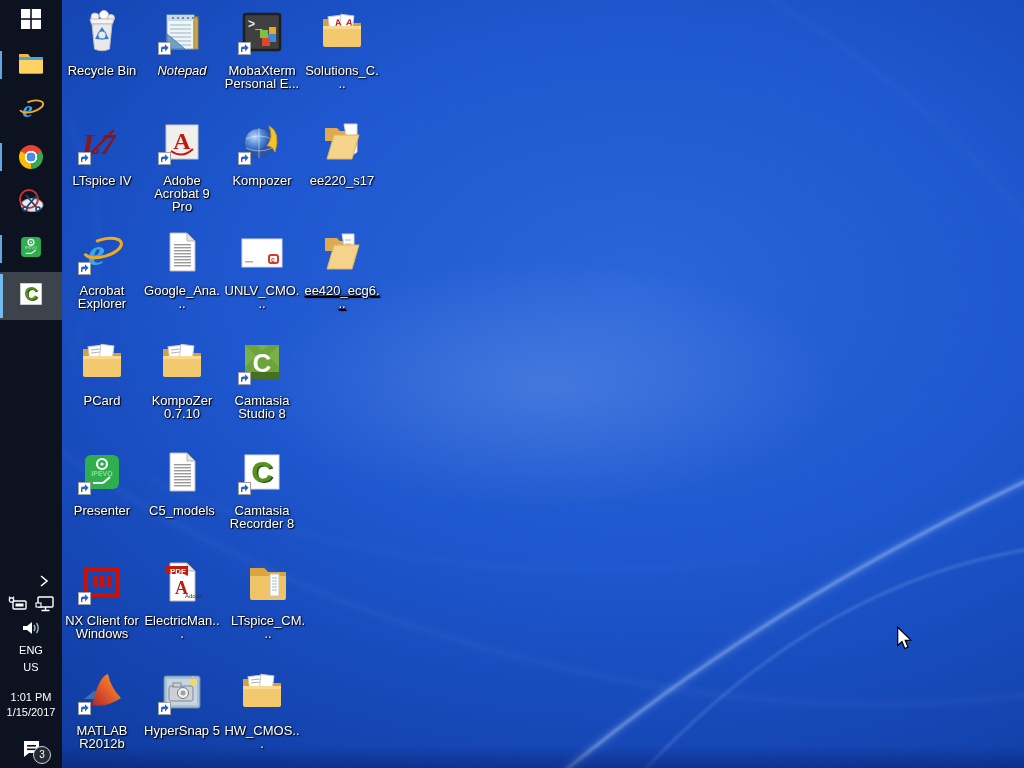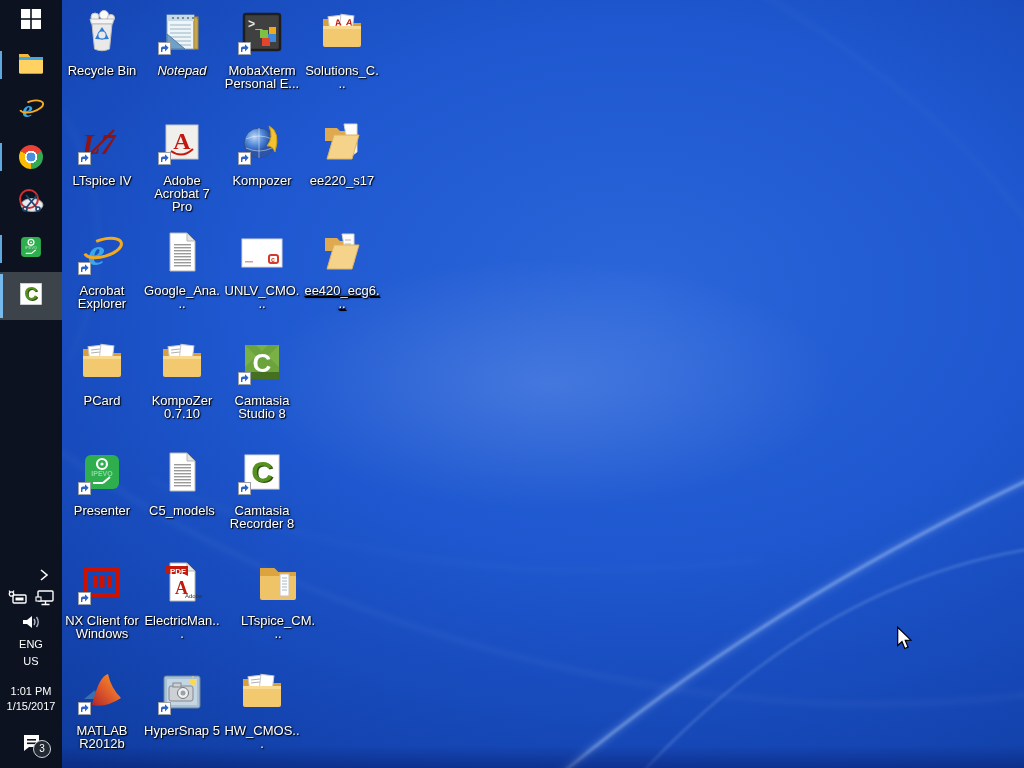--- a/index.html
+++ b/index.html
@@ -20,21 +20,21 @@
   .tb-item{position:relative;width:62px;height:46px;display:flex;align-items:center;justify-content:center;flex:0 0 auto;}
   .tb-item.start{height:42px;}
   .tb-item.active{background:#3c434b;height:48px;}
   .tb-ind{position:absolute;left:0;top:9px;bottom:9px;width:2px;background:#5fa8e0;}
   .tb-item.active .tb-ind{width:3px;background:#76b9ed;top:2px;bottom:2px;}
   .chrome-ball{width:24px;height:24px;border-radius:50%;
     background:
       radial-gradient(circle at 50% 50%, #4a90e2 0 26%, #ffffff 27% 37%, rgba(0,0,0,0) 38%),
       conic-gradient(from -60deg, #ea4335 0 120deg, #34a853 0 240deg, #fbbc05 0 360deg);}
   #tb-spacer{flex:1 1 auto;}
-  #tb-tray{display:flex;flex-direction:column;align-items:center;color:#fff;flex:0 0 auto;padding-bottom:14px;}
+  #tb-tray{display:flex;flex-direction:column;align-items:center;color:#fff;flex:0 0 auto;padding-bottom:8px;}
   #tb-tray .chev{width:62px;height:20px;display:flex;align-items:center;justify-content:flex-end;padding-right:12px;box-sizing:border-box;}
   .tray-row{display:flex;gap:5px;margin-top:3px;}
   .tray-ic{width:22px;height:20px;display:flex;align-items:center;justify-content:center;}
   .lang{font-size:11px;line-height:17px;text-align:center;margin-top:4px;}
   .clock{font-size:11px;line-height:15px;text-align:center;margin-top:14px;}
   .ac{position:relative;margin-top:16px;width:28px;height:24px;display:flex;align-items:center;justify-content:center;}
   .badge{position:absolute;right:-6px;bottom:-4px;width:16px;height:16px;border-radius:50%;
     background:#232a33;border:1px solid #cfd4da;color:#fff;font-size:10px;line-height:16px;text-align:center;}
 
   
@@ -177,21 +177,21 @@
     <rect x="8" y="7" width="32" height="34" fill="#f0efec" stroke="#c6c6c6"></rect>
     <text x="24" y="31" font-size="24" text-anchor="middle" font-weight="bold" fill="#c2190e" font-family="Liberation Serif,serif">A</text>
     <path d="M13 33 q11 8 22 -2" stroke="#c2190e" stroke-width="2" fill="none"></path>
         </svg>
         <span class="shortcut">
           <svg width="11" height="11" viewBox="0 0 11 11">
   <path d="M2 9 L2 5 Q2 3.4 4 3.4 L6 3.4 L6 1.2 L9.6 4.8 L6 8.4 L6 6 L4.4 6 Q3.4 6 3.4 7.2 L3.4 9 z" fill="#2d64c8"></path>
           </svg>
         </span>
       </div>
-      <div class="dlabel">Adobe Acrobat 7 Pro</div>
+      <div class="dlabel">Adobe Acrobat 9 Pro</div>
     </div>
     <div class="dicon" style="left: 224px; top: 118px;">
       <div class="dimg">
         <svg width="48" height="48" viewBox="0 0 48 48">
     <defs>
             <radialGradient id="gl" cx="35%" cy="30%">
               <stop offset="0%" stop-color="#bcd8f5"></stop>
               <stop offset="60%" stop-color="#4f86d8"></stop>
               <stop offset="100%" stop-color="#2a55a8"></stop>
             </radialGradient>
@@ -401,21 +401,21 @@
     <path d="M12 5 h17 l8 8 v30 H12 z" fill="#fff" stroke="#b5b5b5"></path>
     <path d="M29 5 l8 8 h-8 z" fill="#e4e4e4" stroke="#b5b5b5"></path>
     <path d="M8 8 h22 v10 l-4 -2 H8 z" fill="#c11b0e"></path>
     <text x="12" y="16" font-size="8" fill="#fff" font-weight="bold">PDF</text>
     <text x="17" y="36" font-size="18" fill="#c11b0e" font-weight="bold" font-family="Liberation Serif,serif">A</text>
     <text x="27" y="40" font-size="6" fill="#333">Adobe</text>
         </svg>
       </div>
       <div class="dlabel">ElectricMan...</div>
     </div>
-    <div class="dicon" style="left: 240px; top: 558px;">
+    <div class="dicon" style="left: 230px; top: 558px;">
       <div class="dimg">
         <svg width="48" height="48" viewBox="0 0 48 48">
     <path d="M6 10 h14 l4 4 h18 v26 q0 2 -2 2 H8 q-2 0 -2 -2 z" fill="#efc368"></path>
     <path d="M6 10 h14 l4 4 h18 v4 H6 z" fill="#dca43f"></path>
     <rect x="26" y="16" width="9" height="22" fill="#fdfdfd" stroke="#c5c5c5"></rect>
     <g stroke="#a8b8c8">
             <line x1="28" y1="20" x2="33" y2="20"></line>
             <line x1="28" y1="23" x2="33" y2="23"></line>
             <line x1="28" y1="26" x2="33" y2="26"></line>
             <line x1="28" y1="29" x2="33" y2="29"></line>

